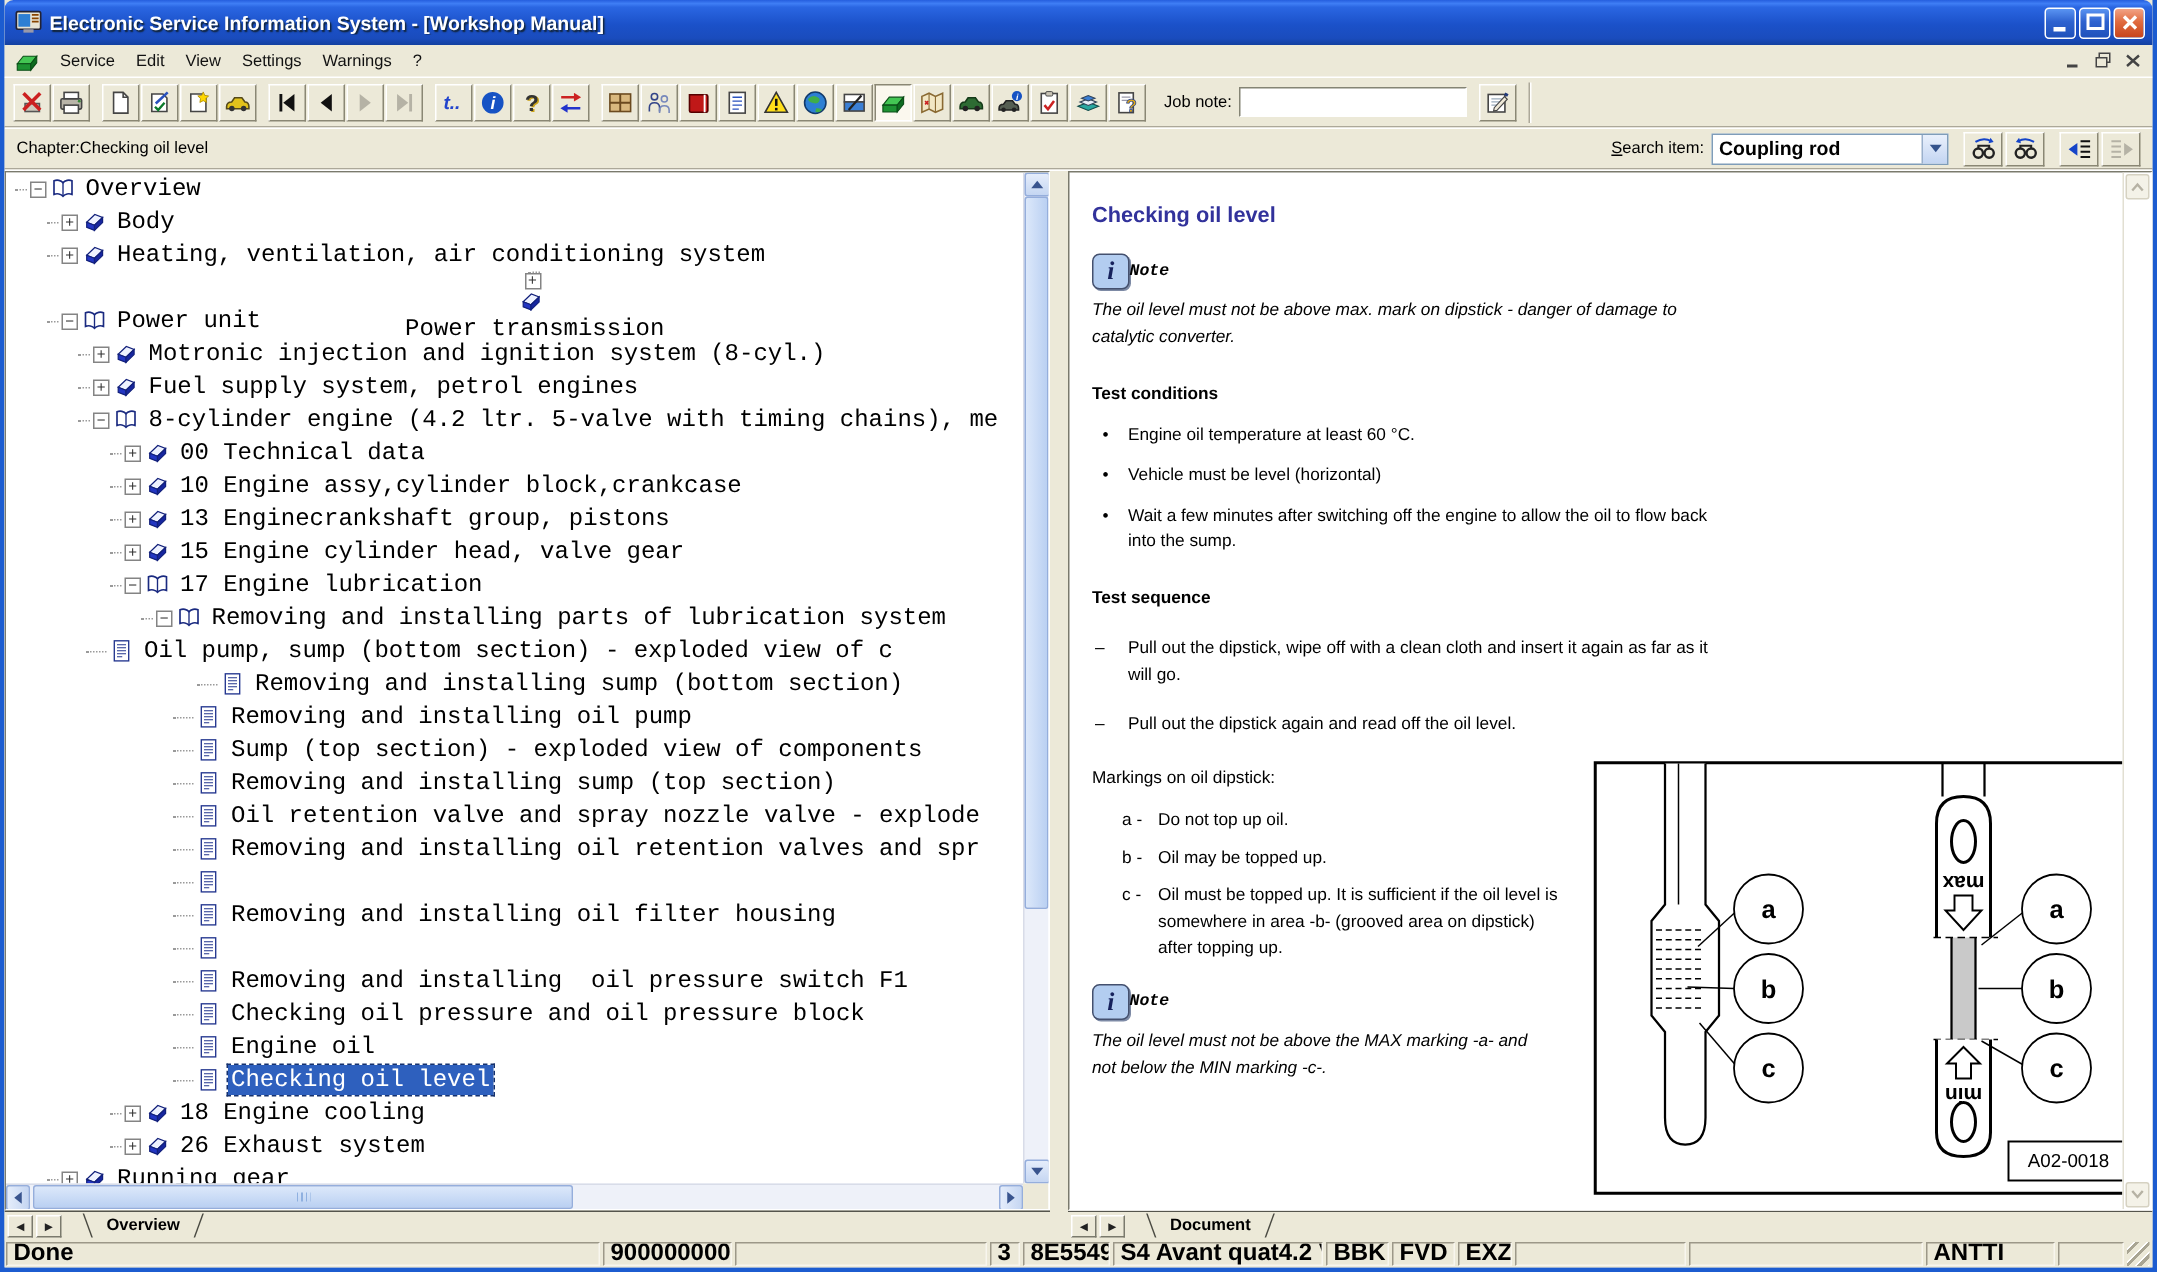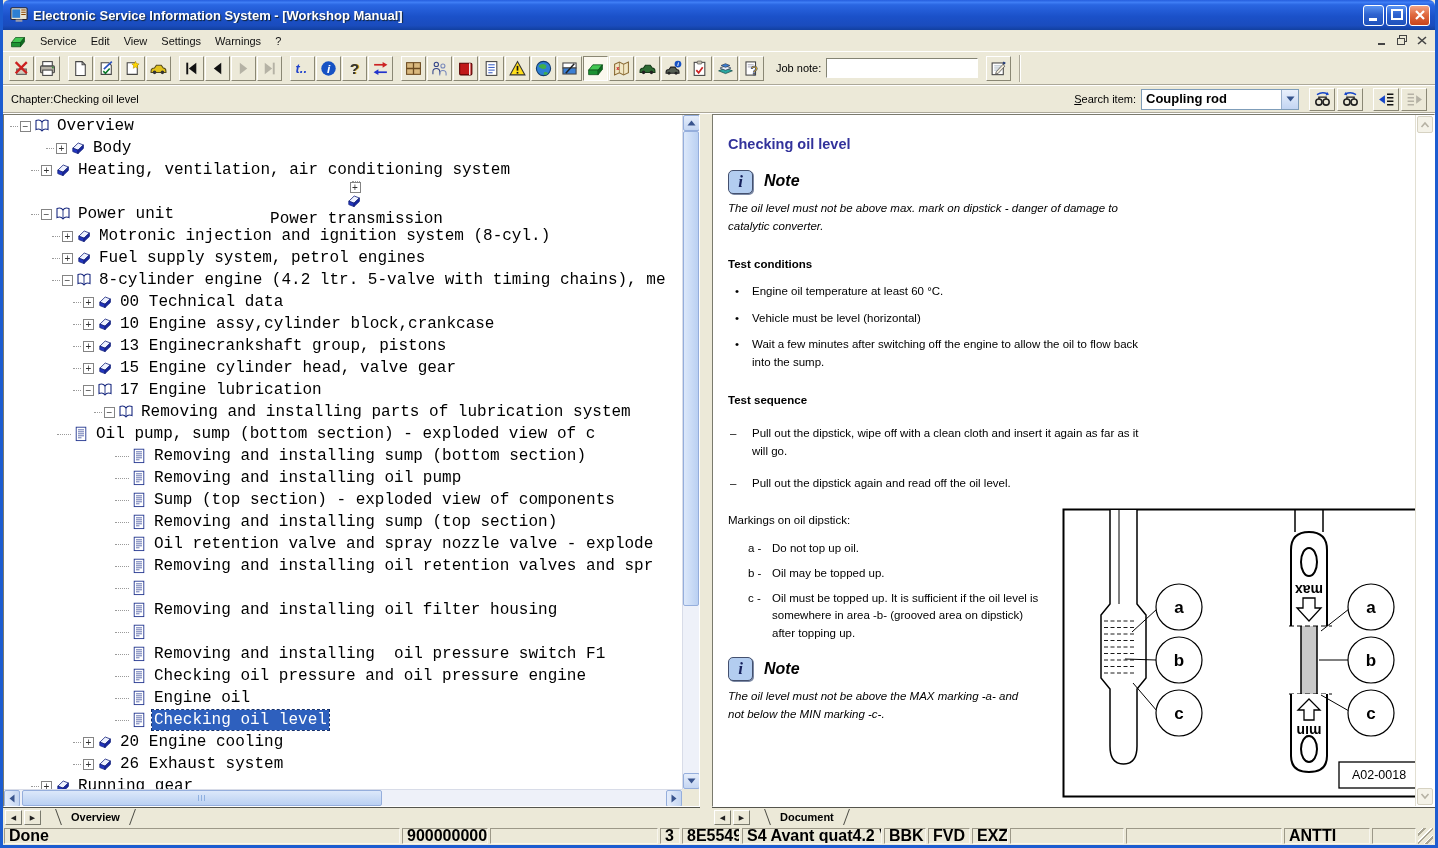--- a/index.html
+++ b/index.html
@@ -88,21 +88,21 @@
     display:flex;flex-direction:column;justify-content:space-between;}
   .flat-sbtn{height:17px;margin:1px;background:#f4f2e8;border:1px solid #d6d2c2;border-radius:2px;
     display:flex;align-items:center;justify-content:center;}
   .doc-content{position:absolute;top:0;left:0;right:19px;bottom:0;padding:18px 6px 0 15px;
     font-size:11.5px;line-height:1.55;color:#000;overflow:hidden;}
   .doc-title{font-size:14.5px;font-weight:bold;color:#32329b;margin:0 0 14px 0;}
   .note-head{display:flex;align-items:center;margin:10px 0 6px 0;}
   .note-ic{width:25px;height:24px;border:1px solid #44506e;border-radius:5px;background:#b3cdf0;flex:none;
     display:flex;align-items:center;justify-content:center;font:bold italic 17px "Liberation Serif",serif;color:#16215c;
     box-shadow:1px 1px 0 #7d8aa5;}
-  .note-label{font-weight:bold;font-style:italic;font-size:16px;margin-left:11px;}
+  .note-label{font-weight:bold;font-style:italic;font-size:11px;font-family:Liberation Mono, monospace;}
   .note-text{font-style:italic;margin:2px 0 0 0;}
   .w390{width:400px;} .w300{width:300px;}
   .doc-h3{font-weight:bold;font-size:11.5px;margin:20px 0 8px 0;}
   .bullet,.dashrow{display:flex;width:425px;margin:9px 0;}
   .bullet .mk{width:24px;padding-left:7px;flex:none;} 
   .dashrow{margin:15px 0;}
   .dashrow .mk{width:24px;padding-left:2px;flex:none;}
   .lower{display:flex;align-items:flex-start;margin-top:14px;}
   .lower-left{width:326px;flex:none;}
   .markings-intro{margin:4px 0 10px 0;}
@@ -534,21 +534,21 @@
               <span class="stub"></span>
               <span class="exp" data-sign="−"></span>
               <span class="ticon">
                 <svg width="16" height="16" viewBox="0 0 16 16">
                   <path d="M8 3.8 C6.7 2.1 4 1.7 2 2.5 V11.6 C4 10.8 6.7 11.2 8 12.8 C9.3 11.2 12 10.8 14 11.6 V2.5 C12 1.7 9.3 2.1 8 3.8 z" fill="#fff" stroke="#1a2a80" stroke-width="1.1"></path>
                   <path d="M8 3.8 V12.8" stroke="#1a2a80" stroke-width="0.9"></path>
                 </svg>
               </span>
               <span class="tlabel">Overview</span>
             </div>
-            <div class="tree-row" style="padding-left: 42px; text-align: right;">
+            <div class="tree-row" style="padding-left: 27px; text-align: right;">
               <span class="stub"></span>
               <span class="exp" data-sign="+"></span>
               <span class="ticon">
                 <svg width="16" height="16" viewBox="0 0 16 16">
                   <path d="M2.8 8.2 L8.2 3 L13.4 5 L8 10.2 z" fill="#eef2ff" stroke="#12207a" stroke-width="0.8"></path>
                   <path d="M2.8 8.2 L8 10.2 V13.6 L2.8 11.6 z" fill="#2336c2" stroke="#12207a" stroke-width="0.8"></path>
                   <path d="M8 10.2 L13.4 5 V8.4 L8 13.6 z" fill="#1726a0" stroke="#12207a" stroke-width="0.8"></path>
                 </svg>
               </span>
               <span class="tlabel">Body</span>
@@ -696,21 +696,21 @@
             <div class="tree-row" style="padding-left: 53px;">
               <span class="exp-slot"></span>
               <span class="ticon">
                 <svg width="16" height="16" viewBox="0 0 16 16">
                   <rect x="3.2" y="1.2" width="9.6" height="13.4" fill="#fff" stroke="#23368f" stroke-width="0.9"></rect>
                   <path d="M5 3.8 h6 M5 5.8 h6 M5 7.8 h6 M5 9.8 h6 M5 11.8 h3.5" stroke="#23368f" stroke-width="0.7"></path>
                 </svg>
               </span>
               <span class="tlabel">Oil pump, sump (bottom section) - exploded view of c</span>
             </div>
-            <div class="tree-row" style="padding-left: 111px;">
+            <div class="tree-row" style="padding-left: 81px; margin-left: 46px;">
               <span class="exp-slot"></span>
               <span class="ticon">
                 <svg width="16" height="16" viewBox="0 0 16 16">
                   <rect x="3.2" y="1.2" width="9.6" height="13.4" fill="#fff" stroke="#23368f" stroke-width="0.9"></rect>
                   <path d="M5 3.8 h6 M5 5.8 h6 M5 7.8 h6 M5 9.8 h6 M5 11.8 h3.5" stroke="#23368f" stroke-width="0.7"></path>
                 </svg>
               </span>
               <span class="tlabel">Removing and installing sump (bottom section)</span>
             </div>
             <div class="tree-row" style="padding-left: 111px;">
@@ -802,21 +802,21 @@
               <span class="tlabel">Removing and installing  oil pressure switch F1</span>
             </div>
             <div class="tree-row" style="padding-left: 111px;">
               <span class="exp-slot"></span>
               <span class="ticon">
                 <svg width="16" height="16" viewBox="0 0 16 16">
                   <rect x="3.2" y="1.2" width="9.6" height="13.4" fill="#fff" stroke="#23368f" stroke-width="0.9"></rect>
                   <path d="M5 3.8 h6 M5 5.8 h6 M5 7.8 h6 M5 9.8 h6 M5 11.8 h3.5" stroke="#23368f" stroke-width="0.7"></path>
                 </svg>
               </span>
-              <span class="tlabel">Checking oil pressure and oil pressure engine</span>
+              <span class="tlabel">Checking oil pressure and oil pressure block</span>
             </div>
             <div class="tree-row" style="padding-left: 111px;">
               <span class="exp-slot"></span>
               <span class="ticon">
                 <svg width="16" height="16" viewBox="0 0 16 16">
                   <rect x="3.2" y="1.2" width="9.6" height="13.4" fill="#fff" stroke="#23368f" stroke-width="0.9"></rect>
                   <path d="M5 3.8 h6 M5 5.8 h6 M5 7.8 h6 M5 9.8 h6 M5 11.8 h3.5" stroke="#23368f" stroke-width="0.7"></path>
                 </svg>
               </span>
               <span class="tlabel">Engine oil</span>
@@ -834,21 +834,21 @@
             <div class="tree-row" style="padding-left: 69px;">
               <span class="stub"></span>
               <span class="exp" data-sign="+"></span>
               <span class="ticon">
                 <svg width="16" height="16" viewBox="0 0 16 16">
                   <path d="M2.8 8.2 L8.2 3 L13.4 5 L8 10.2 z" fill="#eef2ff" stroke="#12207a" stroke-width="0.8"></path>
                   <path d="M2.8 8.2 L8 10.2 V13.6 L2.8 11.6 z" fill="#2336c2" stroke="#12207a" stroke-width="0.8"></path>
                   <path d="M8 10.2 L13.4 5 V8.4 L8 13.6 z" fill="#1726a0" stroke="#12207a" stroke-width="0.8"></path>
                 </svg>
               </span>
-              <span class="tlabel">20 Engine cooling</span>
+              <span class="tlabel">18 Engine cooling</span>
             </div>
             <div class="tree-row" style="padding-left: 69px;">
               <span class="stub"></span>
               <span class="exp" data-sign="+"></span>
               <span class="ticon">
                 <svg width="16" height="16" viewBox="0 0 16 16">
                   <path d="M2.8 8.2 L8.2 3 L13.4 5 L8 10.2 z" fill="#eef2ff" stroke="#12207a" stroke-width="0.8"></path>
                   <path d="M2.8 8.2 L8 10.2 V13.6 L2.8 11.6 z" fill="#2336c2" stroke="#12207a" stroke-width="0.8"></path>
                   <path d="M8 10.2 L13.4 5 V8.4 L8 13.6 z" fill="#1726a0" stroke="#12207a" stroke-width="0.8"></path>
                 </svg>

